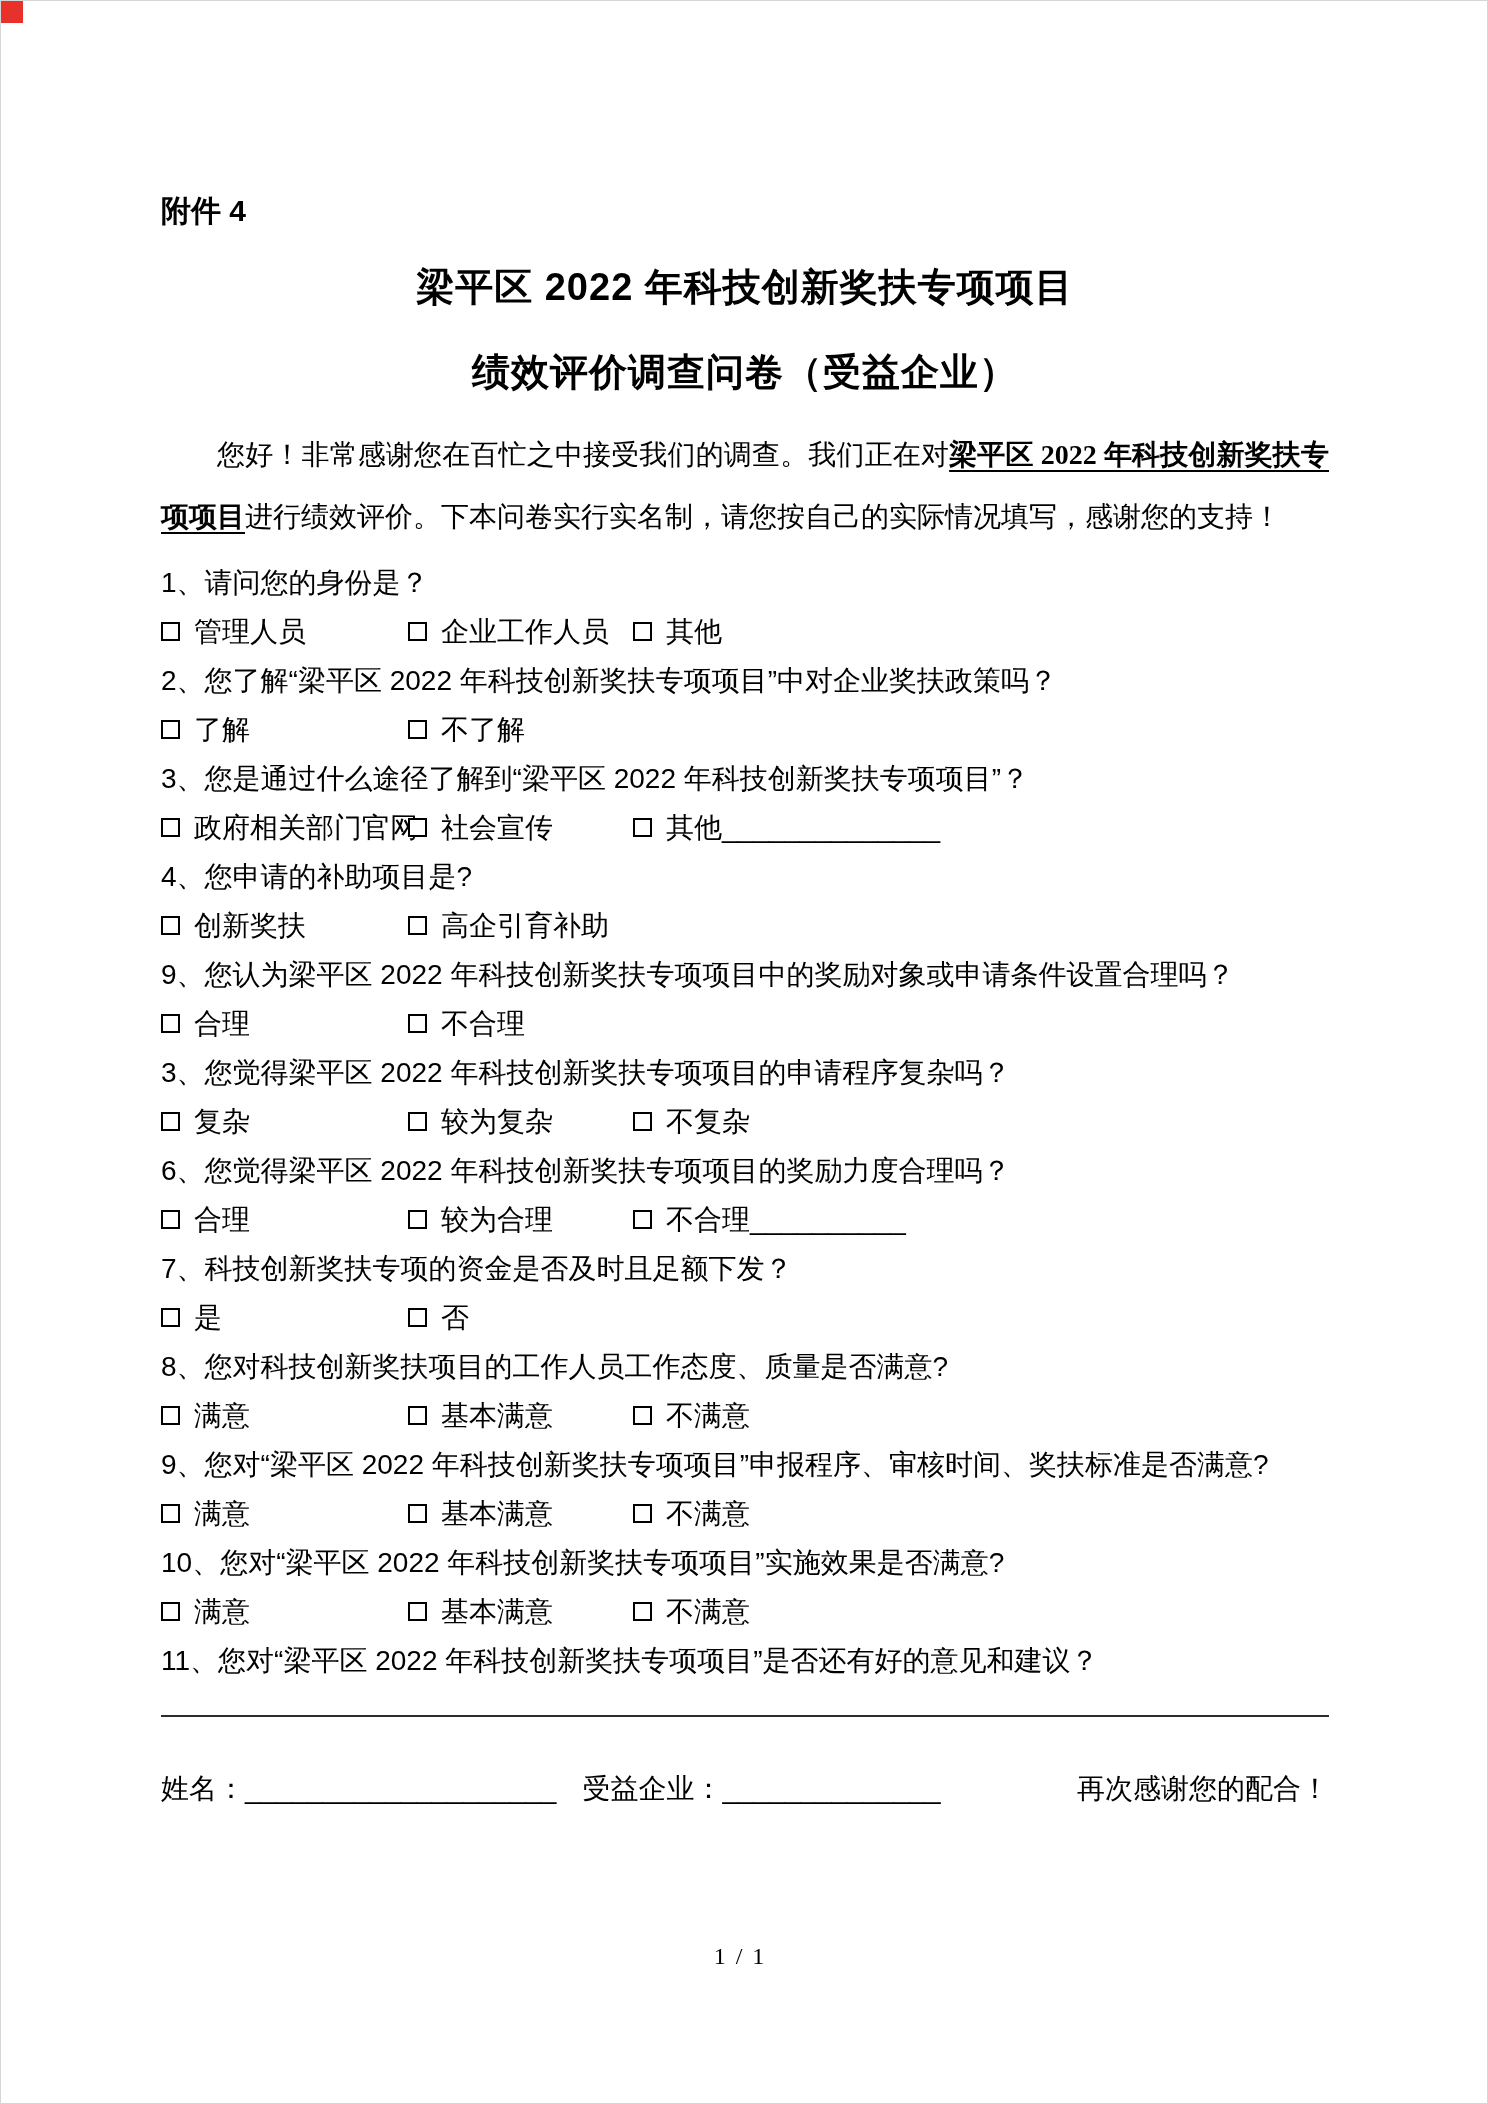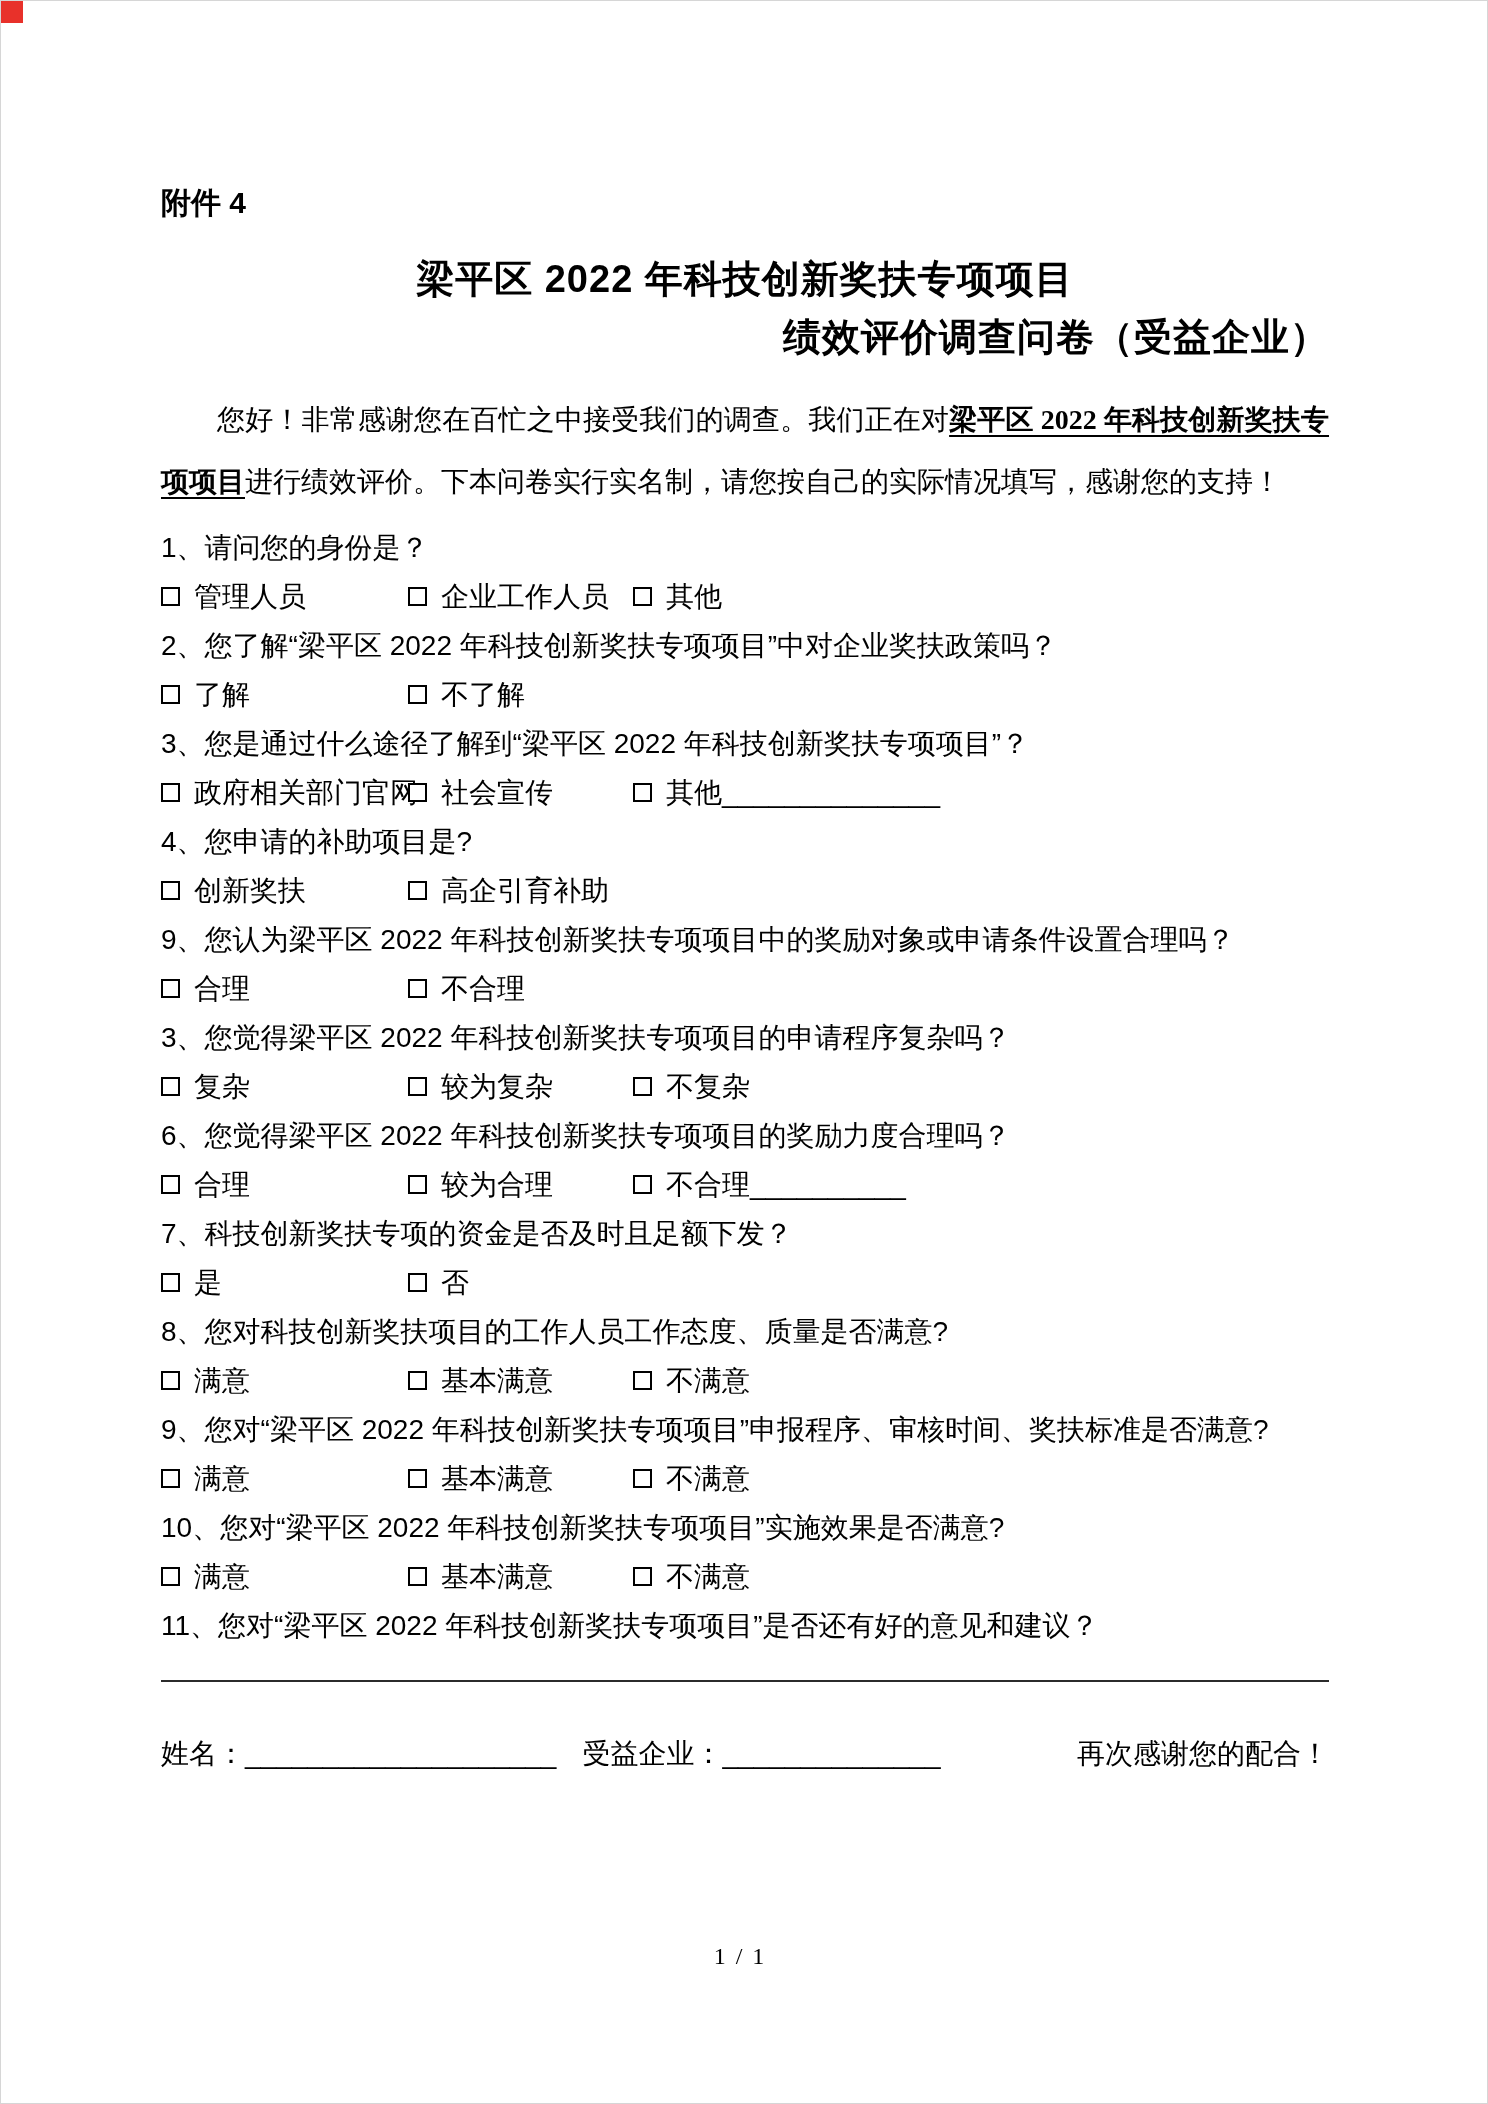--- a/index.html
+++ b/index.html
@@ -21,38 +21,38 @@
   .corner-mark {
     position: absolute;
     top: 0; left: 0;
     width: 22px; height: 22px;
     background: #e8312a;
   }
   .content {
     position: absolute;
     left: 160px;
     right: 158px;
-    top: 4px;
+    top: 12px;
   }
   .attachment {
     margin-top: 178px;
     font-size: 30px;
     font-weight: bold;
     line-height: 40px;
     font-family: "Liberation Sans", sans-serif;
   }
   .title {
     text-align: center;
     font-size: 38px;
     font-weight: bold;
     line-height: 52px;
     letter-spacing: 1px;
   }
   .title.first { margin-top: 30px; }
-  .title.second { margin-top: 6px; text-align: right; }
+  .title.second { margin-top: 33px; }
   .intro {
     margin-top: 26px;
     font-family: "Liberation Serif", serif;
     font-size: 28px;
     line-height: 62px;
     text-align: justify;
     text-indent: 2em;
   }
   .intro .hl {
     font-weight: bold;

